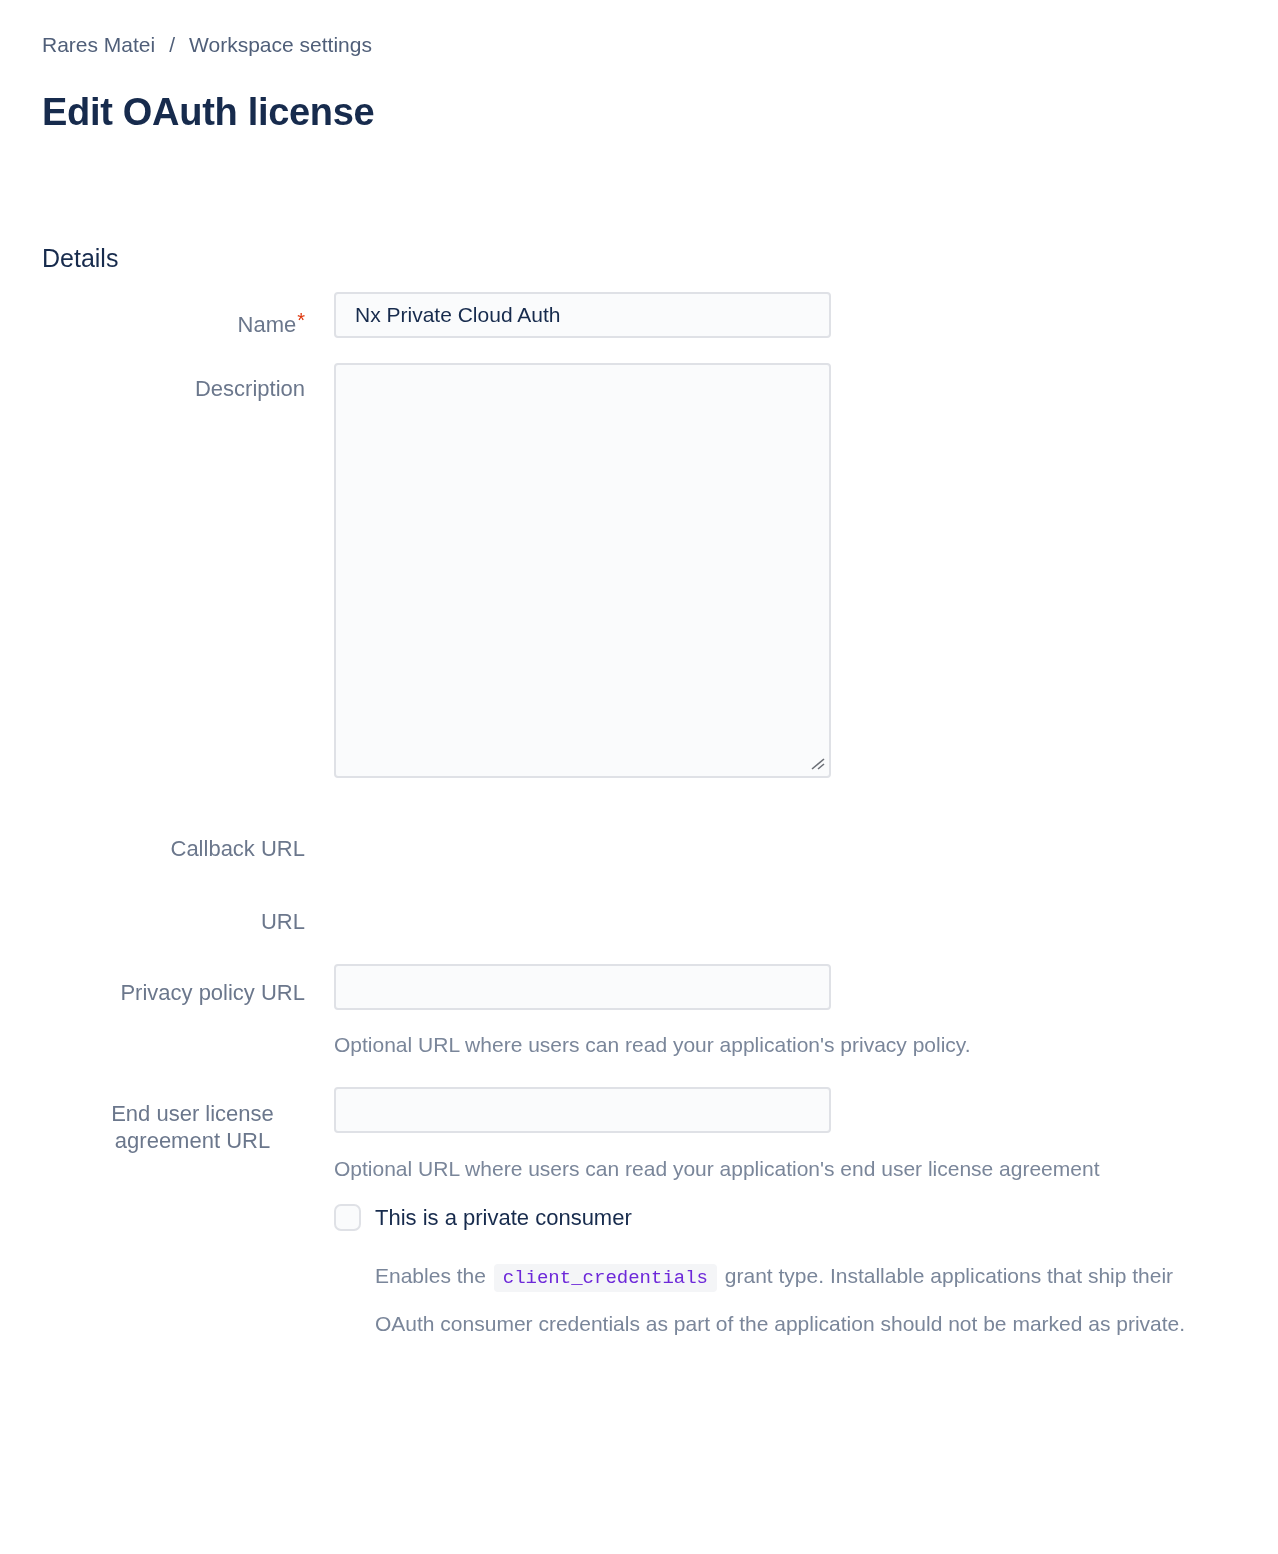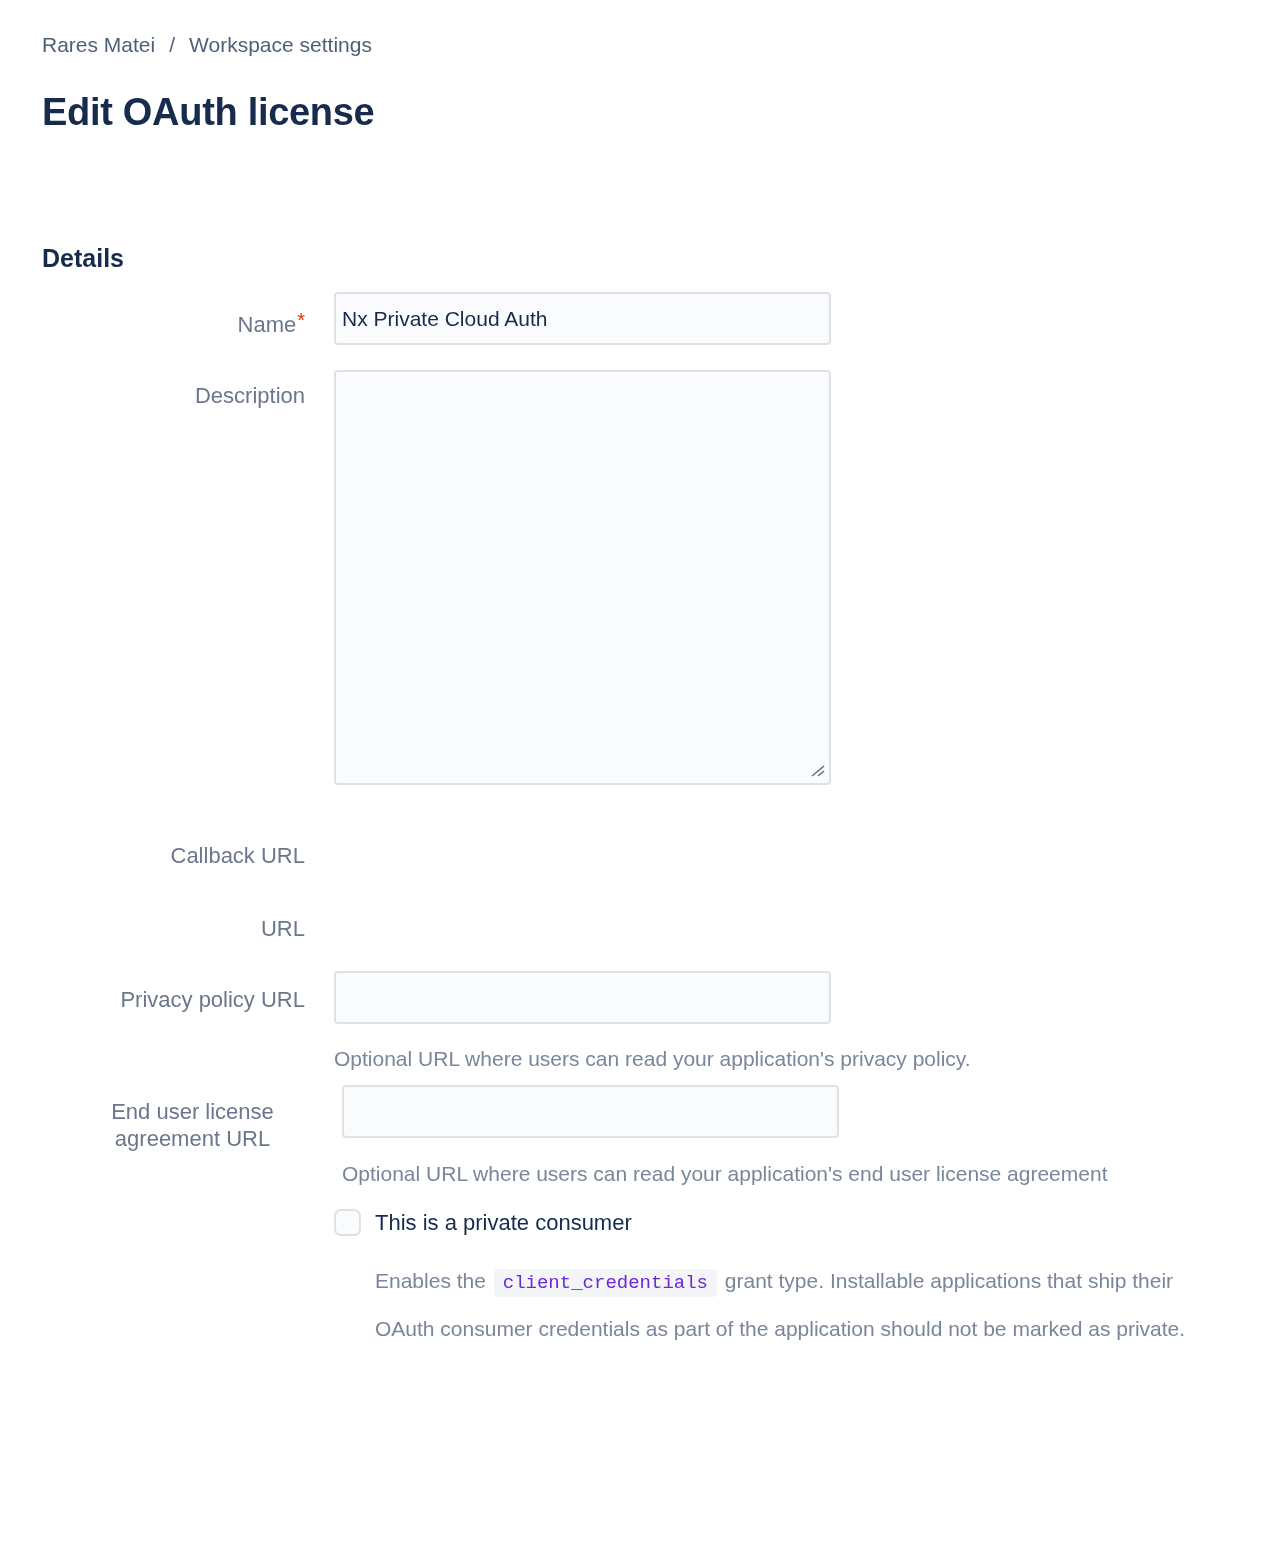--- a/index.html
+++ b/index.html
@@ -29,21 +29,21 @@
     font-size: 38px;
     line-height: 46px;
     font-weight: 700;
     color: #172B4D;
     letter-spacing: -0.3px;
   }
   h2.section-title {
     margin: 108px 0 0 0;
     font-size: 25px;
     line-height: 30px;
-    font-weight: 700;
+    font-weight: 400;
     color: #172B4D;
   }
 
   
   .form-row { display: flex; align-items: flex-start; }
   .label-col {
     width: 263px;
     flex-shrink: 0;
     display: flex;
     justify-content: flex-end;
@@ -55,35 +55,35 @@
     text-align: center;
   }
   .req { color: #DE350B; font-size: 20px; vertical-align: 5px; margin-left: 1px; }
   .field-col { margin-left: 29px; display: flex; flex-direction: column; }
 
   .row-name      { margin-top: 19px; }
   .row-desc      { margin-top: 25px; }
   .row-callback  { margin-top: 42px; gap: 31px; }
   .row-url       { margin-top: 31px; }
   .row-privacy   { margin-top: 29px; }
-  .row-eula      { margin-top: 14px; gap: 8px; }
+  .row-eula      { margin-top: 30px; }
   .row-checkbox  { margin-top: 23px; }
   .row-paragraph { margin-top: 22px; }
 
   .pad-center { padding-top: 15px; }  
   .pad-top    { padding-top: 12px; }  
   .pad-eula   { padding-top: 13px; }
 
   input.text-input {
     width: 497px;
-    height: 53px;
+    height: 46px;
     border: 2px solid #DFE1E6;
     background: #FAFBFC;
     border-radius: 4px;
-    padding: 0 6px;
+    padding: 0 19px;
     font-family: "Liberation Sans", sans-serif;
     font-size: 21px;
     color: #172B4D;
     outline: none;
   }
   .textarea-wrap { position: relative; width: 497px; }
   textarea.text-area {
     width: 497px;
     height: 415px;
     border: 2px solid #DFE1E6;

